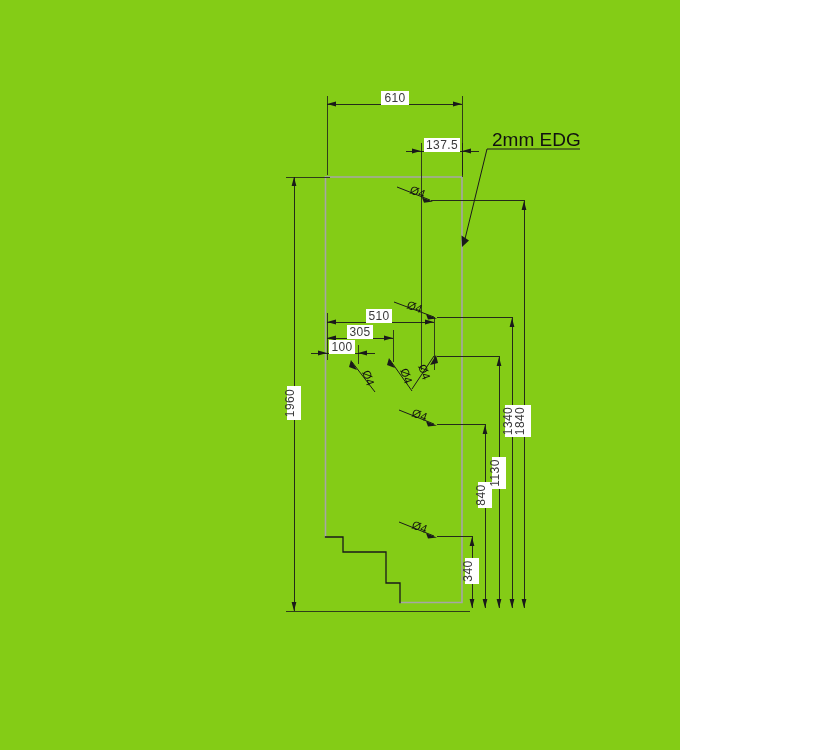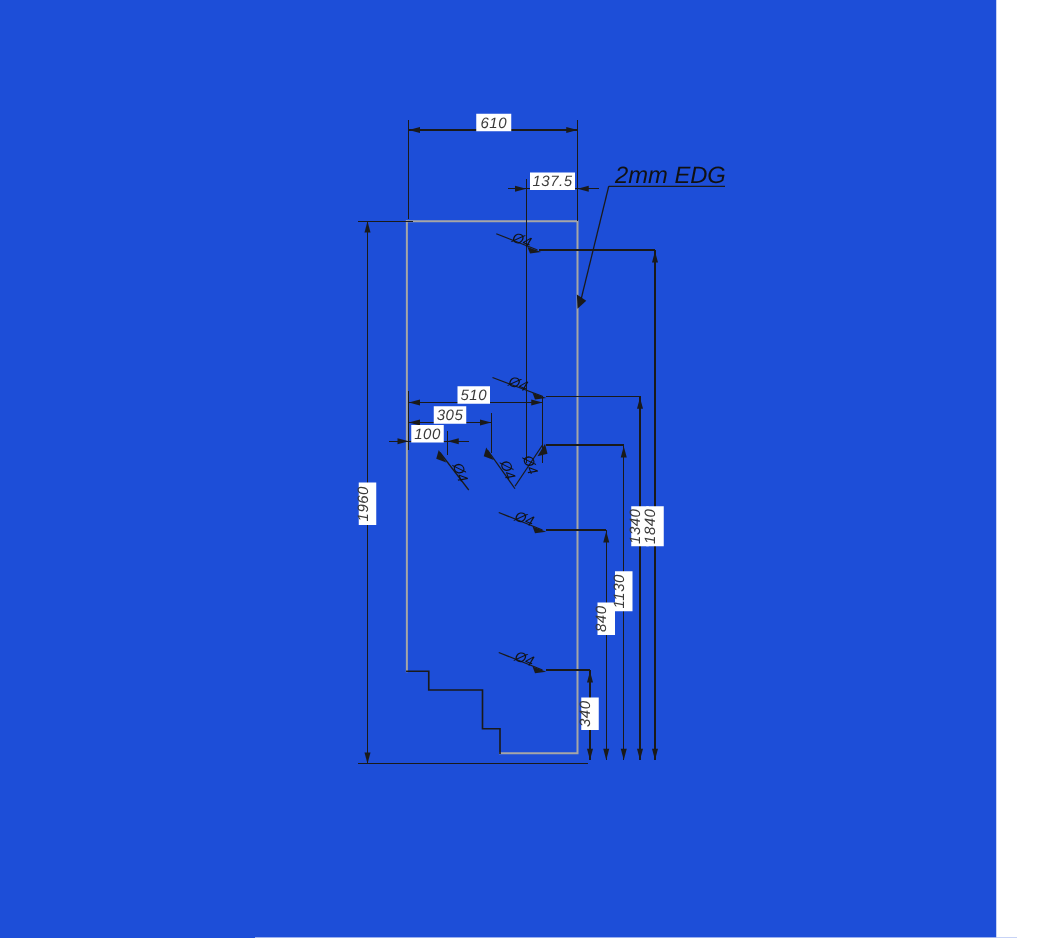--- a/index.html
+++ b/index.html
@@ -8,24 +8,23 @@
     background: #ffffff;
   }
   body {
     width: 840px;
     height: 750px;
     overflow: hidden;
     font-family: "Liberation Sans", sans-serif;
   }
   #drawing-root {
     position: relative;
-    width: 797px;
+    width: 680px;
     height: 750px;
-    background: #1d4ed8;
-    font-style: italic;
+    background: #84cc16;
   }
   svg.cad {
     display: block;
     width: 840px;
     height: 750px;
   }
   .part-outline {
     fill: none;
     stroke: #a6a6a6;
     stroke-width: 1.6;

